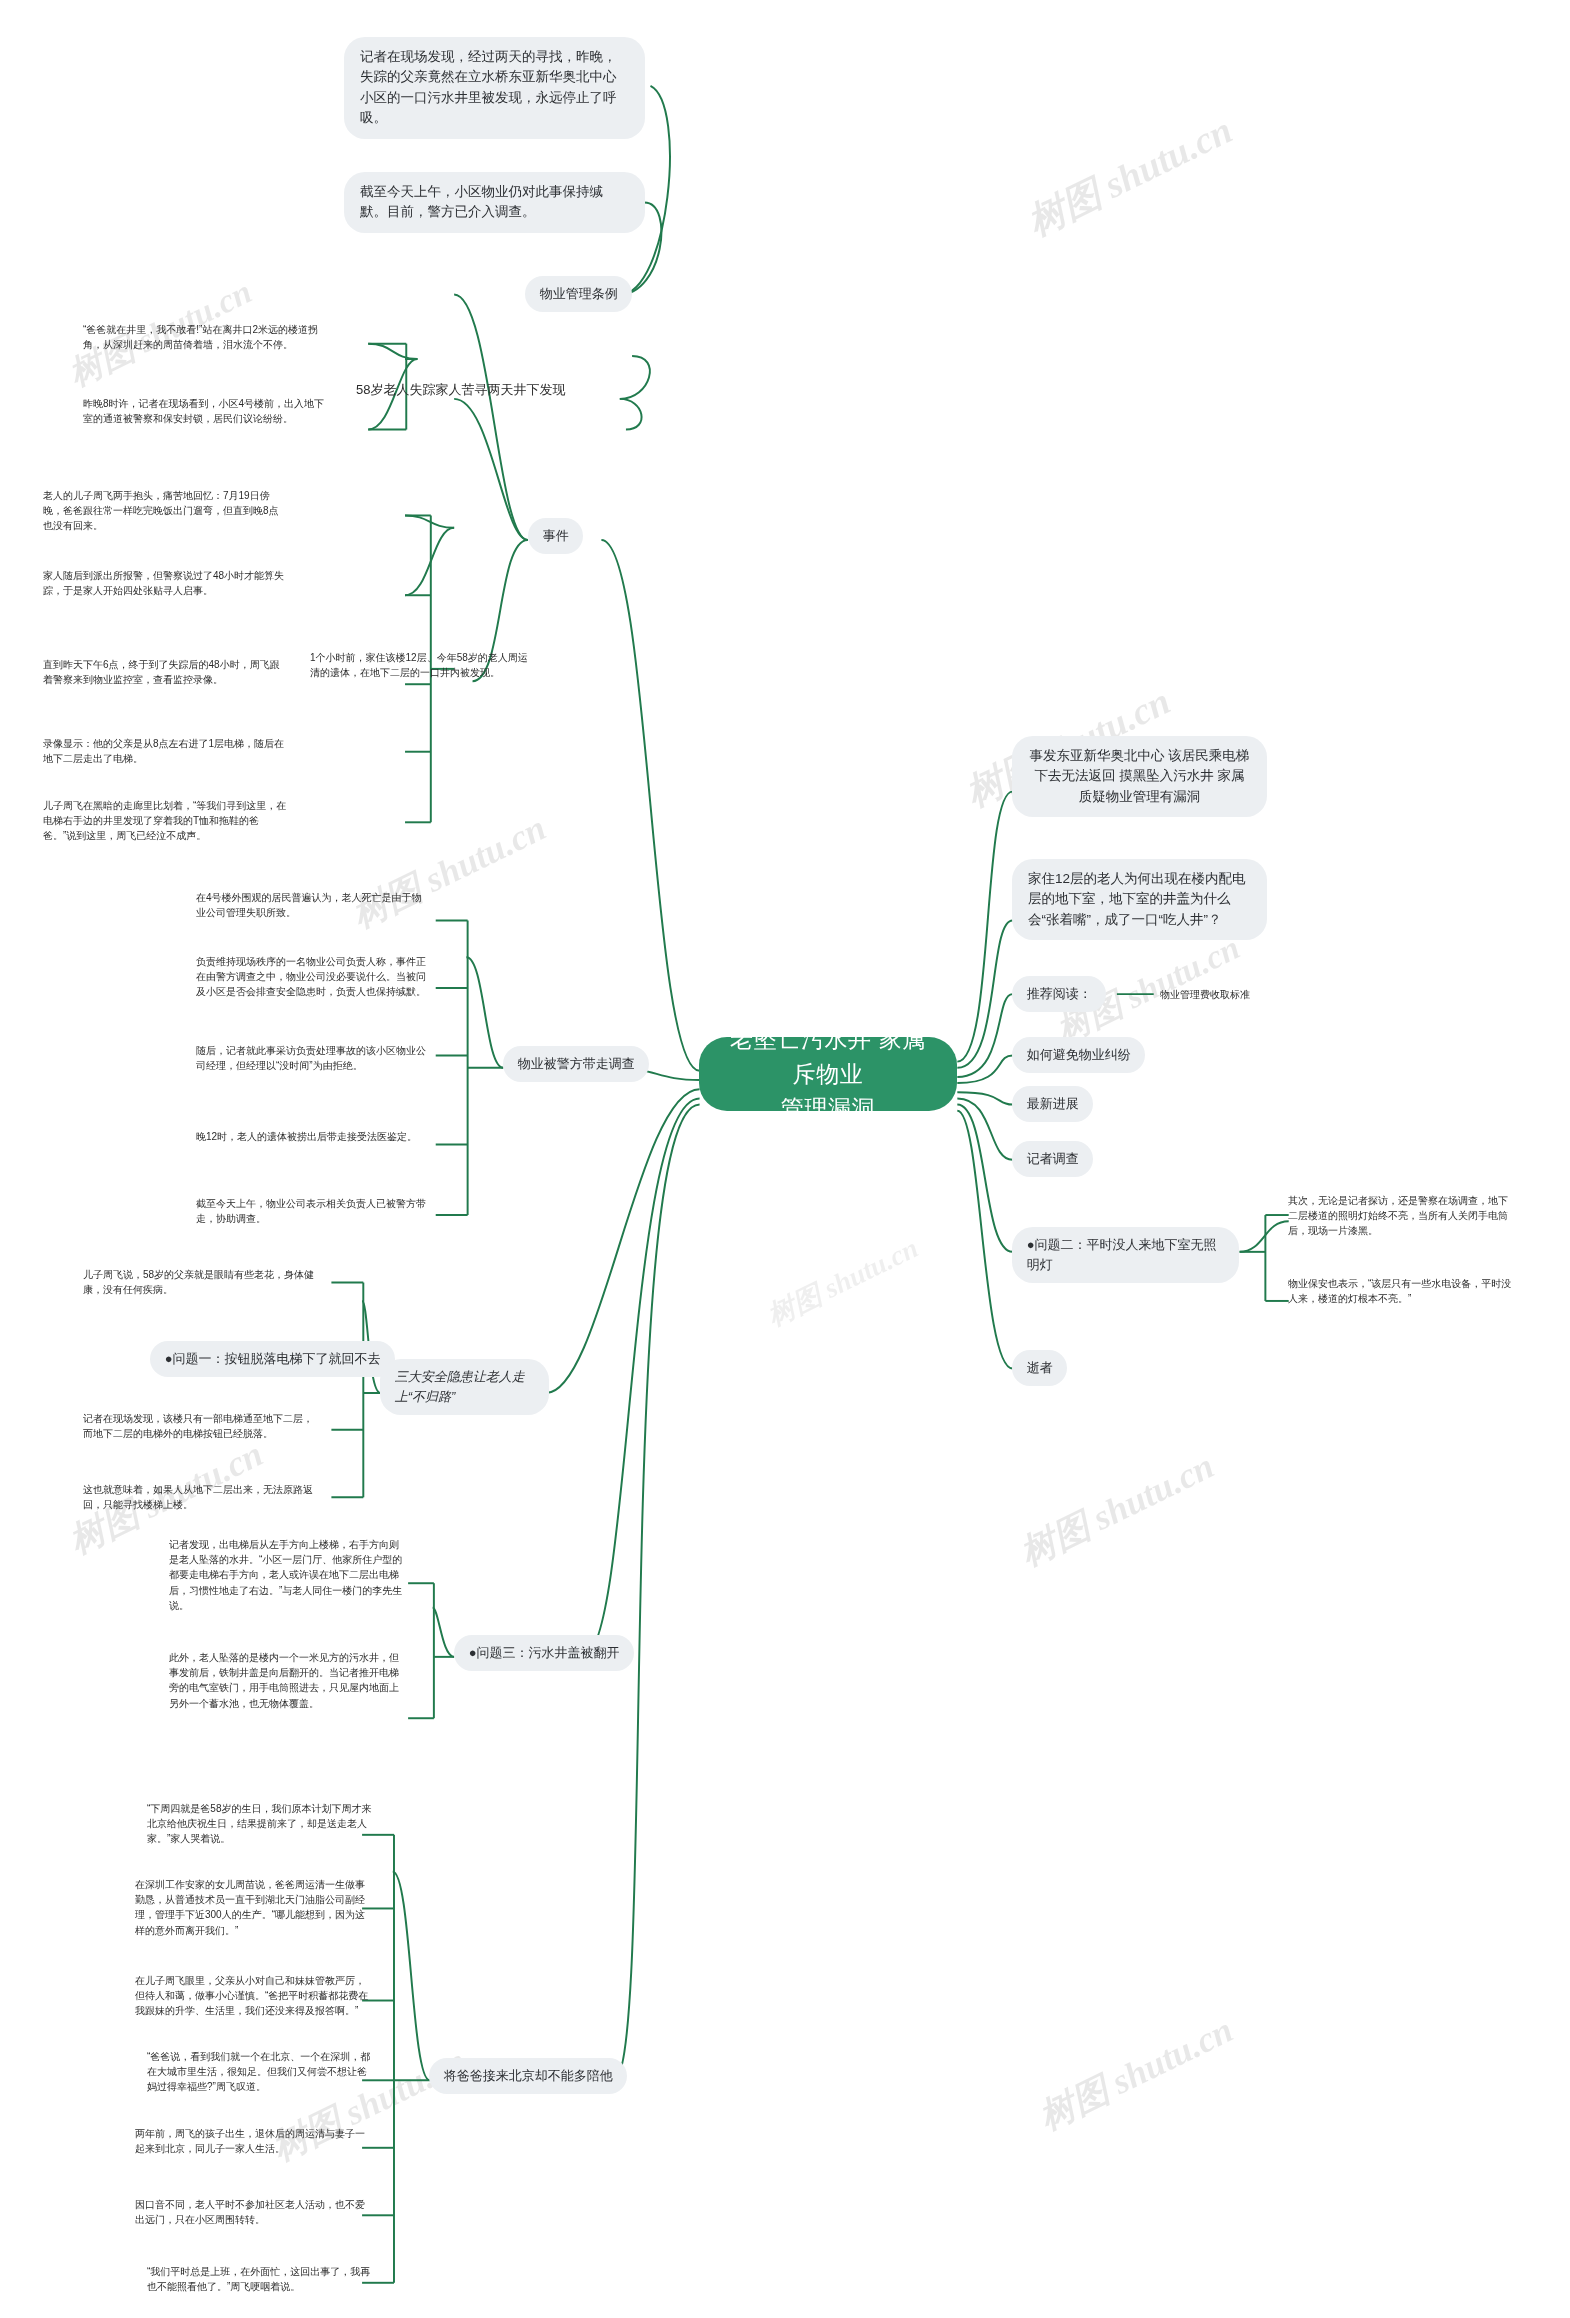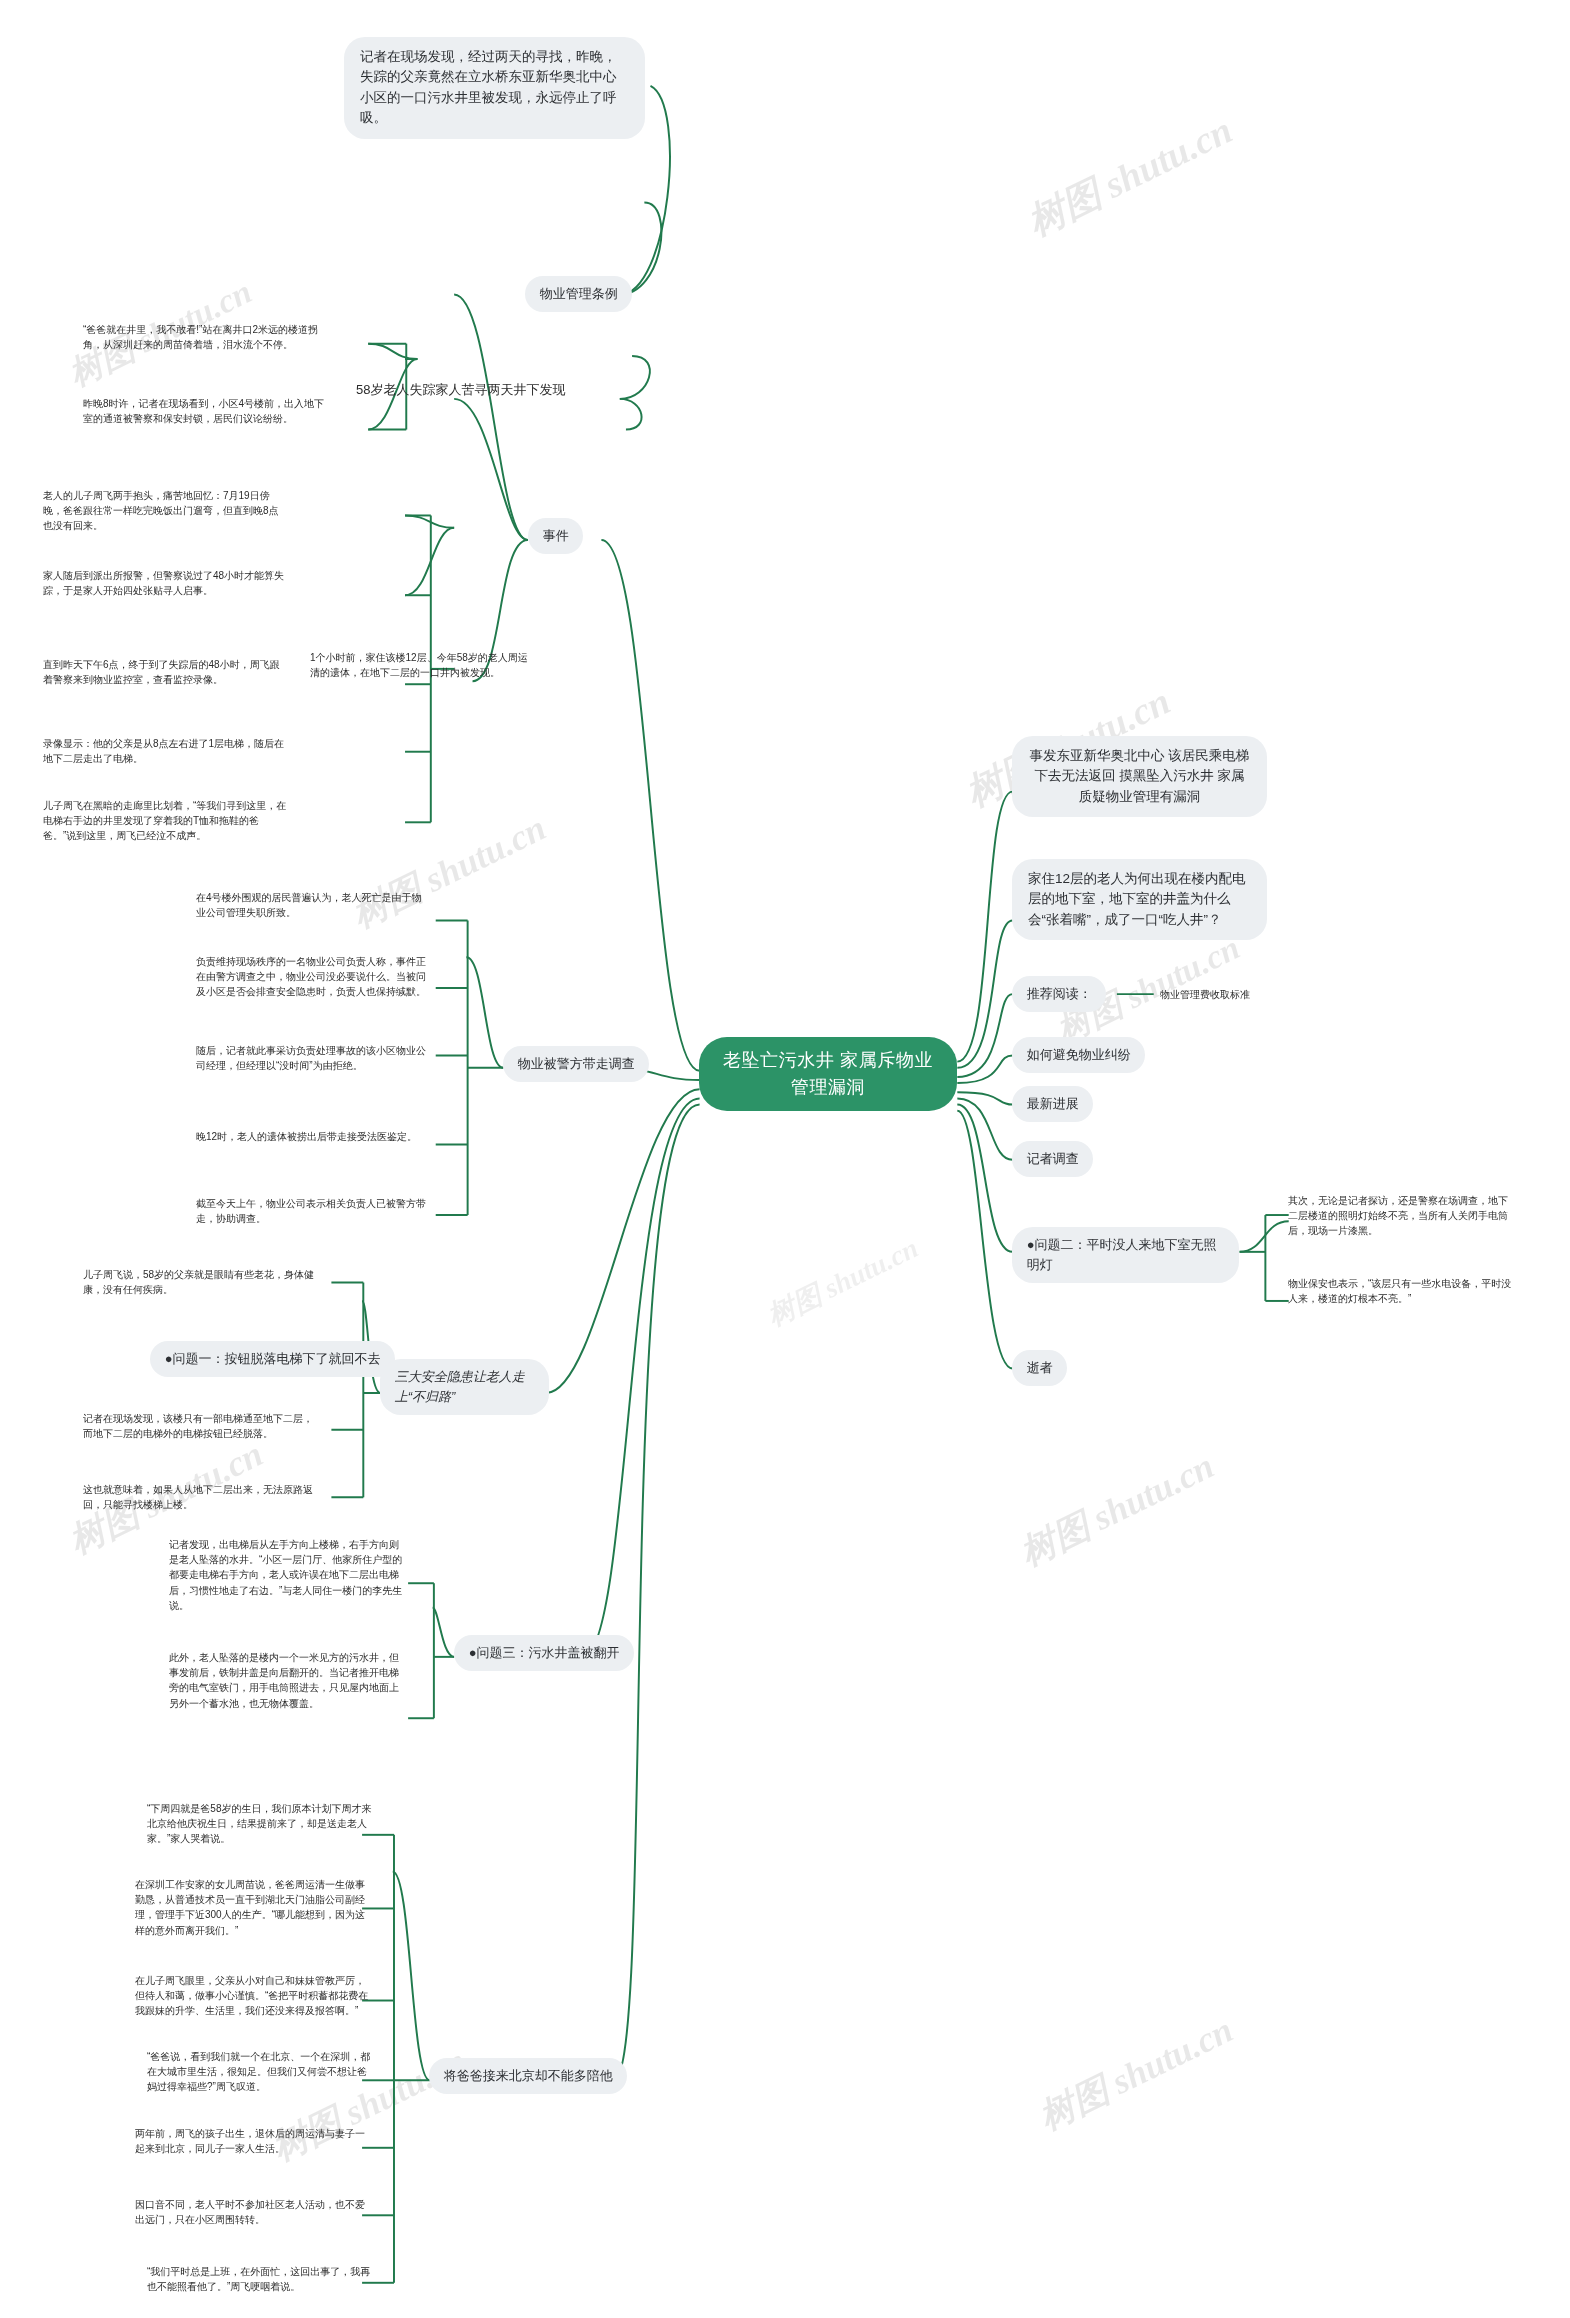--- a/index.html
+++ b/index.html
@@ -42,21 +42,21 @@
     position:absolute;
     box-sizing:border-box;
     line-height:1.52;
     white-space:pre-wrap;
     word-break:break-word;
   }
   .root{
     background:#2c9367;
     color:#ffffff;
     border-radius:28px;
-    font-size:18px;
+    font-size:23px;
     text-align:center;
     padding:28px 21px;
     letter-spacing:0.6px;
     display:flex;
     align-items:center;
     justify-content:center;
   }
   .pill{
     background:#eceff2;
     color:#2c2f33;
@@ -175,20 +175,21 @@
     <path d="M2062,1980 L2062,2120"></path>
     <path d="M2062,1980 C2080,1980 2090,1980 2100,1980"></path>
     <path d="M2062,2120 C2080,2120 2090,2120 2100,2120"></path>
     <path d="M2020,2040 C2045,2040 2050,2040 2062,2040"></path>
   </svg>
 
   <div class="node root" style="left:699px;top:1037px;width:258px;height:74px;">老坠亡污水井 家属斥物业
 管理漏洞</div>
 
   <div class="node pill" style="left:344px;top:37px;width:301px;">记者在现场发现，经过两天的寻找，昨晚，失踪的父亲竟然在立水桥东亚新华奥北中心小区的一口污水井里被发现，永远停止了呼吸。</div>
+  <div class="node pill" style="left:344px;top:172px;width:301px;">截至今天上午，小区物业仍对此事保持缄默。目前，警方已介入调查。</div>
 
   <div class="node pill small" style="left:525px;top:276px;">物业管理条例</div>
 
   <div class="node plain tiny" style="left:83px;top:322px;width:248px;">“爸爸就在井里，我不敢看!”站在离井口2米远的楼道拐角，从深圳赶来的周苗倚着墙，泪水流个不停。</div>
   <div class="node plain tiny" style="left:83px;top:396px;width:248px;">昨晚8时许，记者在现场看到，小区4号楼前，出入地下室的通道被警察和保安封锁，居民们议论纷纷。</div>
 
   <div class="node plain" style="left:356px;top:380px;width:258px;">58岁老人失踪家人苦寻两天井下发现</div>
 
   <div class="node plain tiny" style="left:43px;top:488px;width:245px;">老人的儿子周飞两手抱头，痛苦地回忆：7月19日傍晚，爸爸跟往常一样吃完晚饭出门遛弯，但直到晚8点也没有回来。</div>
   <div class="node plain tiny" style="left:43px;top:568px;width:245px;">家人随后到派出所报警，但警察说过了48小时才能算失踪，于是家人开始四处张贴寻人启事。</div>

